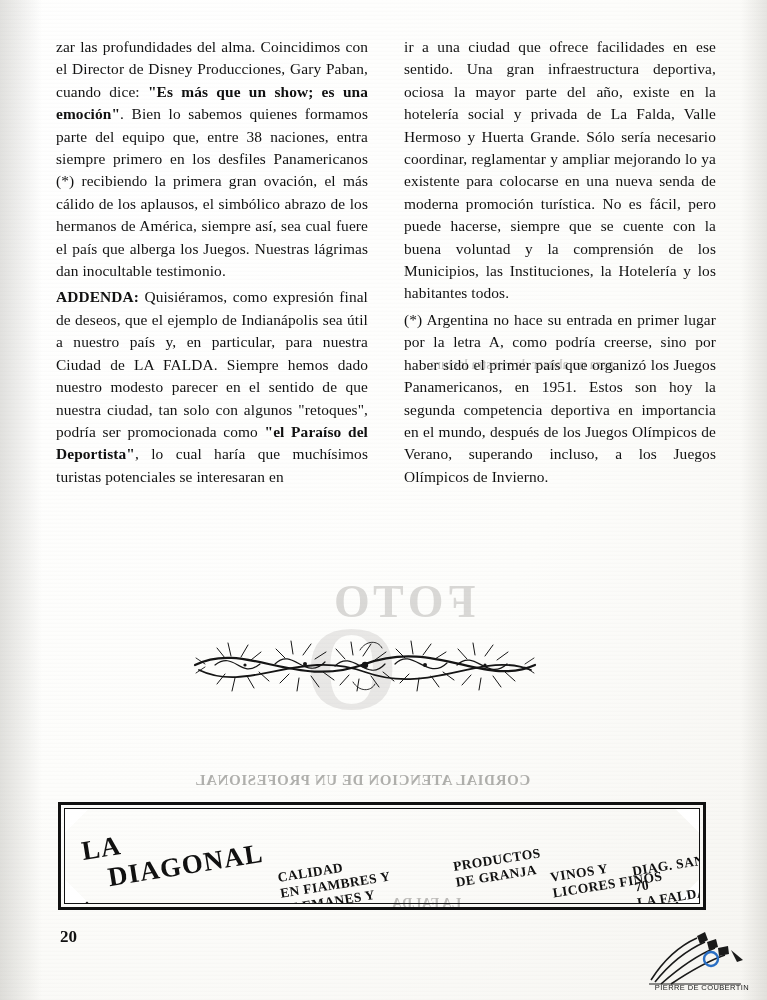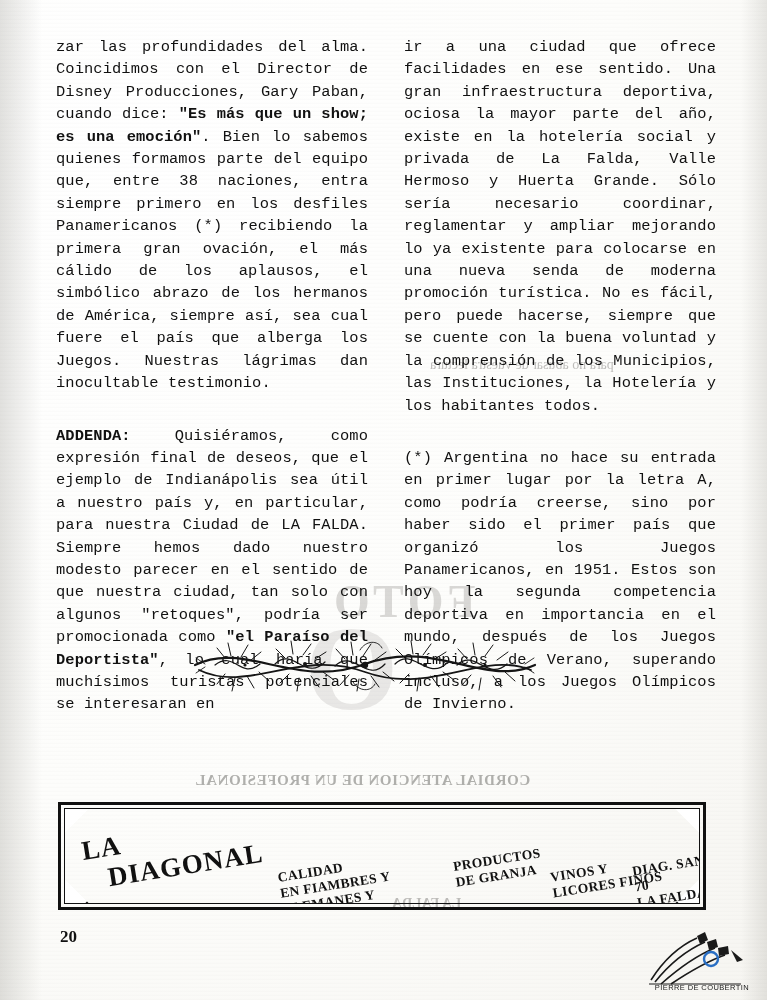--- a/index.html
+++ b/index.html
@@ -43,35 +43,34 @@
   }
 
   
   .columns {
     position: absolute;
     top: 36px;
     left: 56px;
     width: 660px;
     display: flex;
     gap: 36px;
-    font-family: Liberation Mono, monospace;
   }
   .col {
     width: 312px;
   }
   .col p {
     margin: 0 0 0 0;
     font-size: 15.4px;
     line-height: 1.455;
     text-align: justify;
     text-justify: inter-word;
     letter-spacing: 0.1px;
     hyphens: manual;
   }
-  .col p + p { margin-top: 30px; }
+  .col p + p { margin-top: 4px; }
   .b { font-weight: bold; }
 
   
   .ornament-wrap {
     position: absolute;
     left: 185px;
     top: 620px;
     width: 360px;
     height: 90px;
   }

